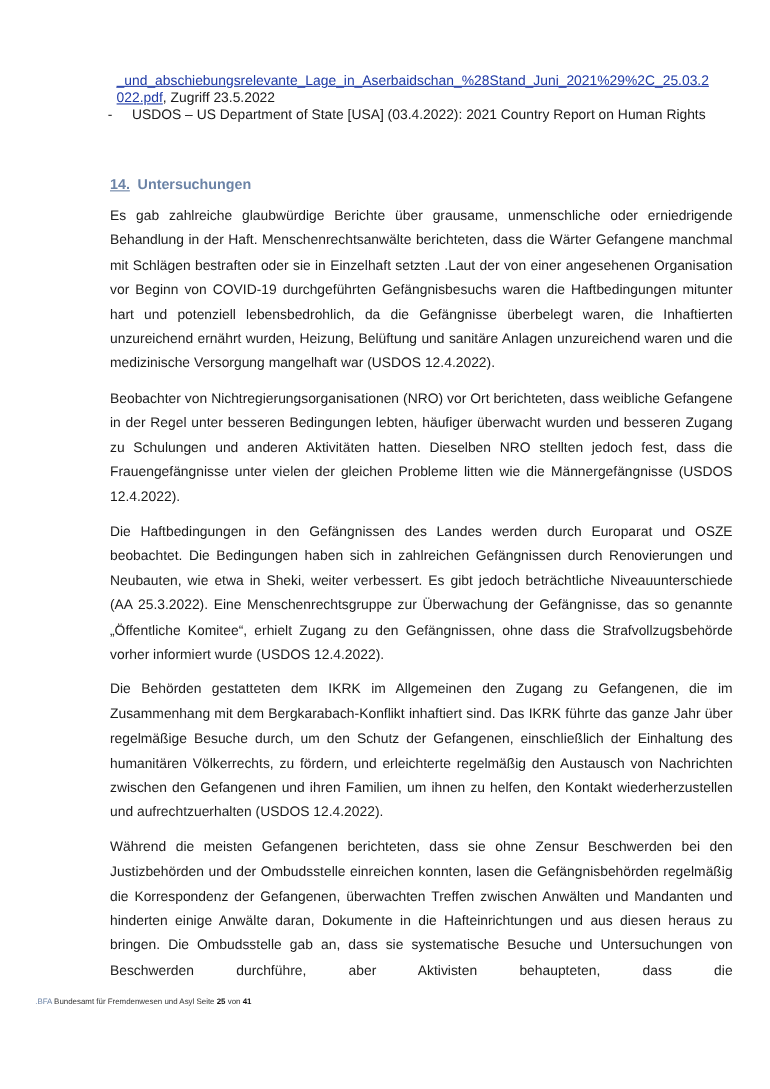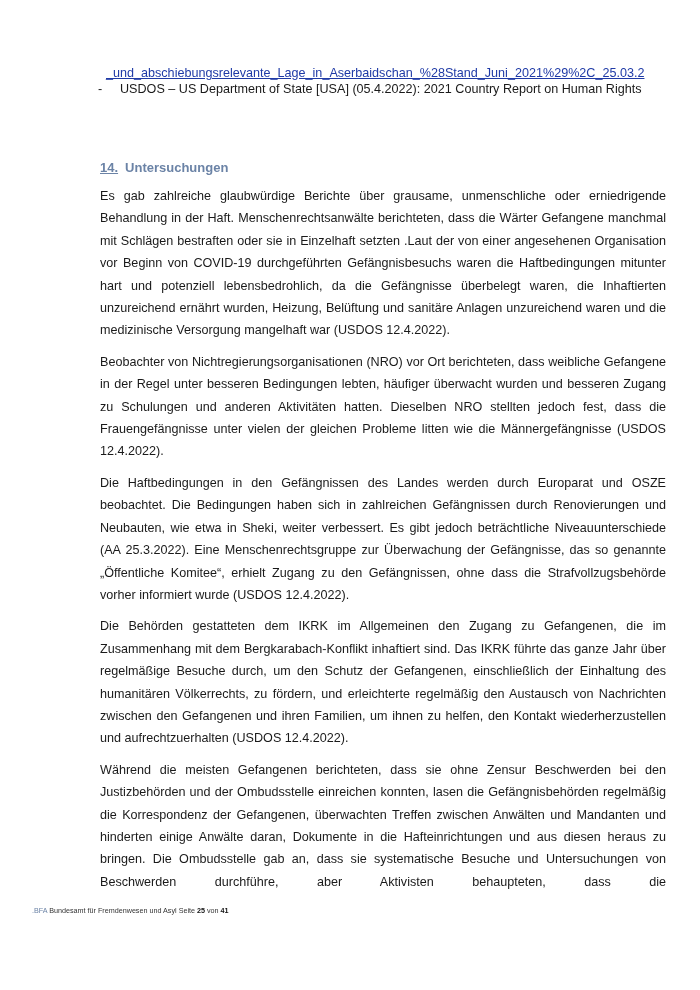--- a/index.html
+++ b/index.html
@@ -20,22 +20,25 @@
   </style>
 </head>
 <body>
 
 <div class="page">
 
   <div class="refs">
     <div class="ref-line indent">
       <a class="link">_und_abschiebungsrelevante_Lage_in_Aserbaidschan_%28Stand_Juni_2021%29%2C_25.03.2</a>
     </div>
+    <div class="ref-line indent">
+      <a class="link">022.pdf</a><span>,  Zugriff 23.5.2022</span>
+    </div>
     <div class="ref-line">
-      <span class="dash">-</span><span>USDOS – US Department of State [USA] (05.4.2022): 2021 Country Report on Human Rights</span>
+      <span class="dash">-</span><span>USDOS – US Department of State [USA] (03.4.2022): 2021 Country Report on Human Rights</span>
     </div>
   </div>
 
   <div class="heading">
     <span class="num">14.</span><span>Untersuchungen</span>
   </div>
 
   <div class="body">
     <p>Es gab zahlreiche glaubwürdige Berichte über grausame, unmenschliche oder erniedrigende Behandlung in der Haft. Menschenrechtsanwälte berichteten, dass die Wärter Gefangene manchmal mit Schlägen bestraften oder sie in Einzelhaft setzten .Laut der von einer angesehenen Organisation vor Beginn von COVID-19 durchgeführten Gefängnisbesuchs waren die Haftbedingungen mitunter hart und potenziell lebensbedrohlich, da die Gefängnisse überbelegt waren, die Inhaftierten unzureichend ernährt wurden, Heizung, Belüftung und sanitäre Anlagen unzureichend waren und die medizinische Versorgung mangelhaft war (USDOS 12.4.2022).</p>
     <p>Beobachter von Nichtregierungsorganisationen (NRO) vor Ort berichteten, dass weibliche Gefangene in der Regel unter besseren Bedingungen lebten, häufiger überwacht wurden und besseren Zugang zu Schulungen und anderen Aktivitäten hatten. Dieselben NRO stellten jedoch fest, dass die Frauengefängnisse unter vielen der gleichen Probleme litten wie die Männergefängnisse (USDOS 12.4.2022).</p>

